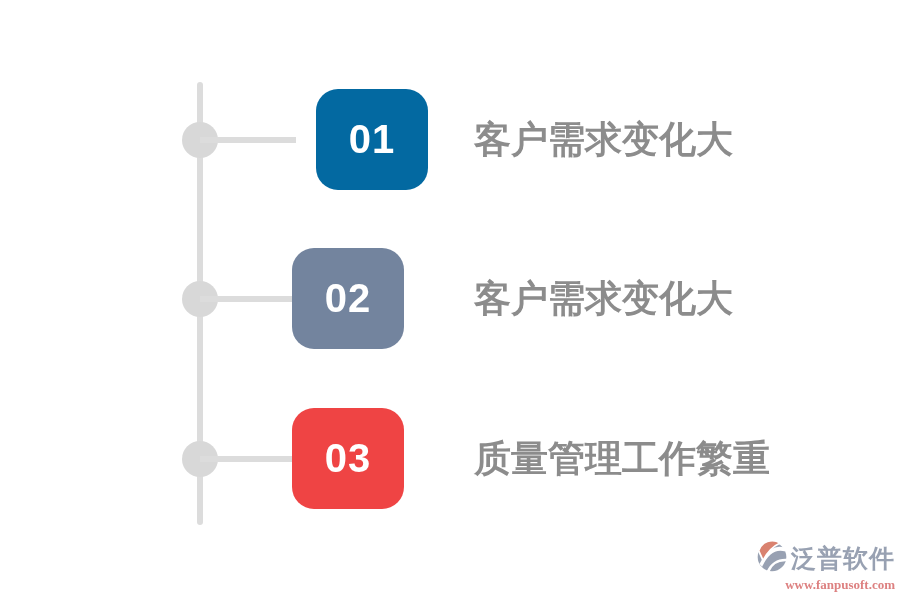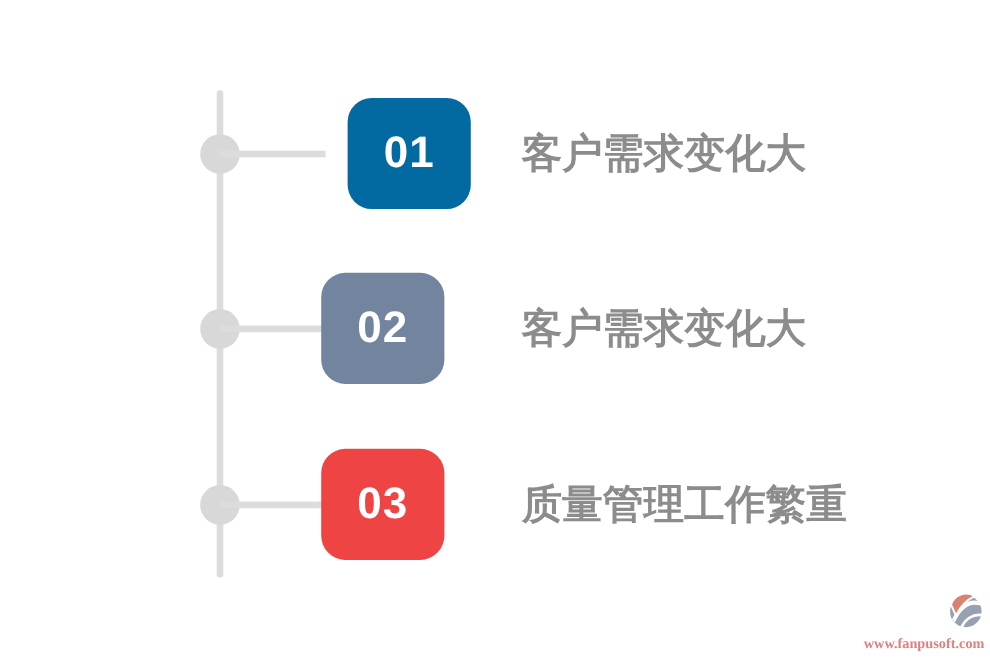--- a/index.html
+++ b/index.html
@@ -132,17 +132,18 @@
   <div class="watermark">
     <div class="wm-top">
       <span class="wm-icon">
         <svg width="34" height="36" viewBox="0 0 38 38" aria-hidden="true">
           <circle class="logo-main" cx="19" cy="20" r="16"></circle>
           <path d="M5,28 Q 17,4 34,10 L 34,14 Q 18,9 8,31 Z" fill="#ffffff"></path>
           <path d="M13,36 Q 20,21 36,22 L 36,25 Q 21,24 16,37 Z" fill="#ffffff"></path>
           <path class="logo-accent" d="M4,13 A16,16 0 0 1 28,4.5 Q 16,10 9,24 Z" stroke="#ffffff" stroke-width="2"></path>
         </svg>
       </span>
+      <span class="wm-brand">泛普软件</span>
     </div>
     <div class="wm-url">www.fanpusoft.com</div>
   </div>
 
 </div>
 
 </body></html>

